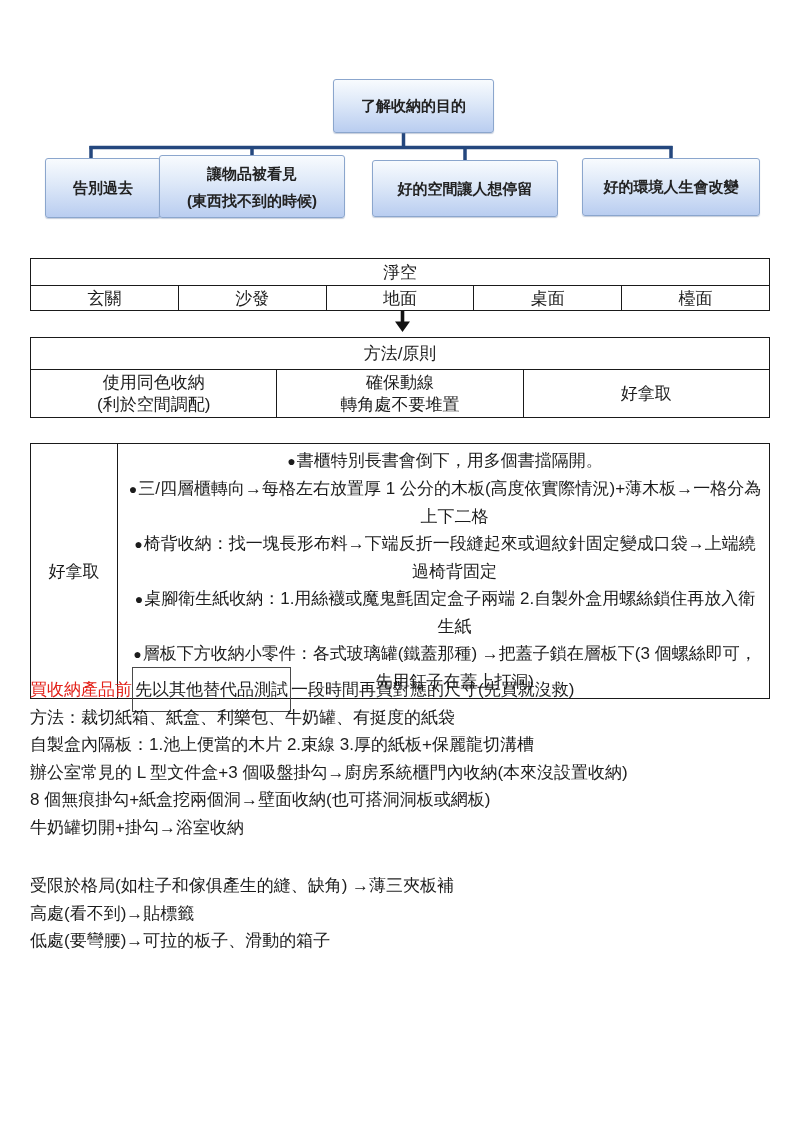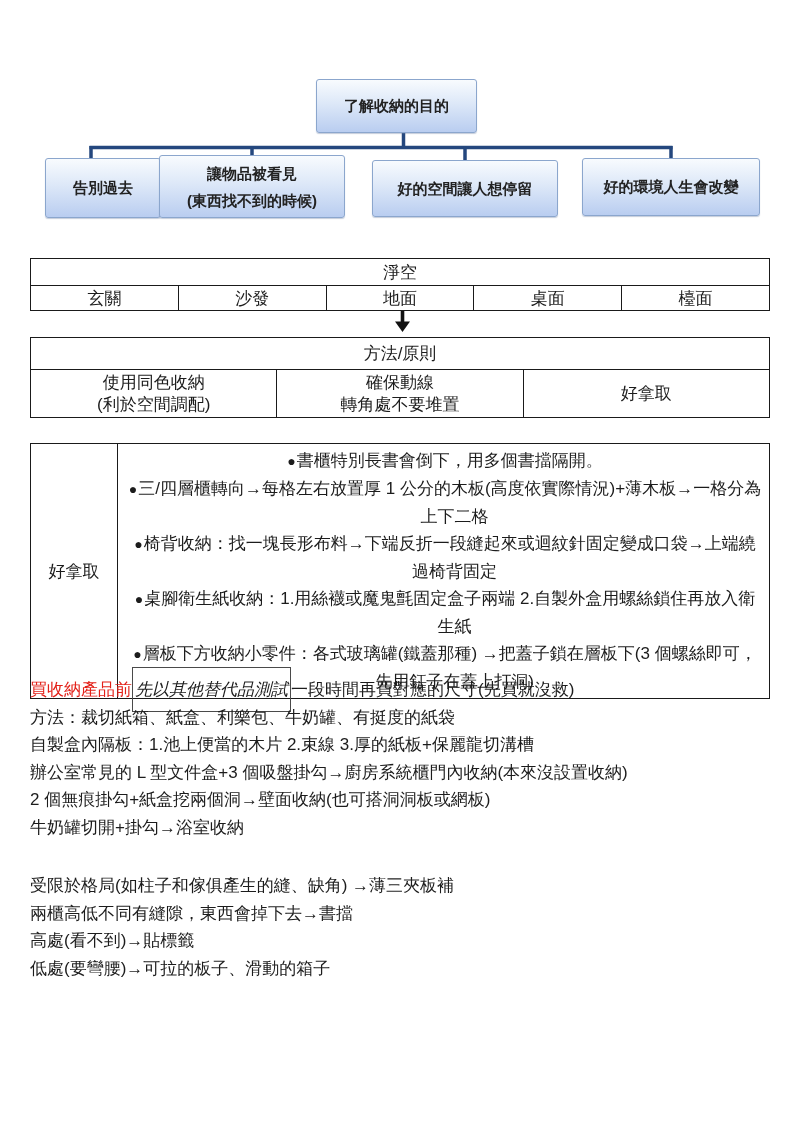--- a/index.html
+++ b/index.html
@@ -36,40 +36,40 @@
   .tips-cell { text-align:left; vertical-align:middle; padding:3px 6px 3px 9px !important; }
   .tip-item { font-size:17px; line-height:27px; padding-left:19px; text-indent:-19px; }
   .bullet { font-size:14px; margin-right:1px; }
 
   
   .down-arrow { position:absolute; }
 
   
   .notes { position:absolute; left:30px; top:676px; width:748px; font-size:17px; line-height:27.5px; }
   .note-line { white-space:nowrap; }
-  .boxed { border:1.5px solid #4a4a4a; padding:12px 2px;font-style:italic; }
+  .boxed { border:1.5px solid #4a4a4a; padding:12px 2px; }
   .notes-group2 { margin-top:31px; }
 </style>
 </head>
 <body>
 
 <div class="page">
 
   <svg class="fc-lines" width="800" height="200" viewBox="0 0 800 200">
     <g stroke="#24477e" stroke-width="3.5" fill="none">
       <line x1="403.5" y1="132" x2="403.5" y2="147.5"></line>
       <line x1="89.5" y1="147.5" x2="672.5" y2="147.5"></line>
       <line x1="91" y1="146" x2="91" y2="158"></line>
       <line x1="252" y1="146" x2="252" y2="156"></line>
       <line x1="465" y1="146" x2="465" y2="161"></line>
       <line x1="671" y1="146" x2="671" y2="159"></line>
     </g>
   </svg>
 
-  <div class="fc-box" style="left:316px; top:79px; width:161px; height:54px;">了解收納的目的</div>
+  <div class="fc-box" style="left:333px; top:79px; width:161px; height:54px;">了解收納的目的</div>
 
   <div class="fc-box" style="left:45px; top:158px; width:116px; height:60px;">告別過去</div>
 
   <div class="fc-box" style="left:159px; top:155px; width:186px; height:63px; line-height:27px;">讓物品被看見
 (東西找不到的時候)</div>
 
   <div class="fc-box" style="left:372px; top:160px; width:186px; height:57px;">好的空間讓人想停留</div>
 
   <div class="fc-box" style="left:582px; top:158px; width:178px; height:58px;">好的環境人生會改變</div>
 
@@ -123,24 +123,23 @@
   </tbody>
     </table>
 
   <div class="notes">
     <div class="note-line">
       <span class="red">買收納產品前</span><span class="boxed">先以其他替代品測試</span><span>一段時間再買對應的尺寸(先買就沒救)</span>
     </div>
     <div class="note-line">方法：裁切紙箱、紙盒、利樂包、牛奶罐、有挺度的紙袋</div>
     <div class="note-line">自製盒內隔板：1.池上便當的木片 2.束線 3.厚的紙板+保麗龍切溝槽</div>
     <div class="note-line">辦公室常見的 L 型文件盒+3 個吸盤掛勾→廚房系統櫃門內收納(本來沒設置收納)</div>
-    <div class="note-line">2 個無痕掛勾+紙盒挖兩個洞→壁面收納(也可搭洞洞板或網板)</div>
+    <div class="note-line">8 個無痕掛勾+紙盒挖兩個洞→壁面收納(也可搭洞洞板或網板)</div>
     <div class="note-line">牛奶罐切開+掛勾→浴室收納</div>
 
     <div class="notes-group2">
       <div class="note-line">受限於格局(如柱子和傢俱產生的縫、缺角) →薄三夾板補</div>
-      <div class="note-line">兩櫃高低不同有縫隙，東西會掉下去→書擋</div>
       <div class="note-line">高處(看不到)→貼標籤</div>
       <div class="note-line">低處(要彎腰)→可拉的板子、滑動的箱子</div>
     </div>
   </div>
 
 </div>
 
 </body></html>

